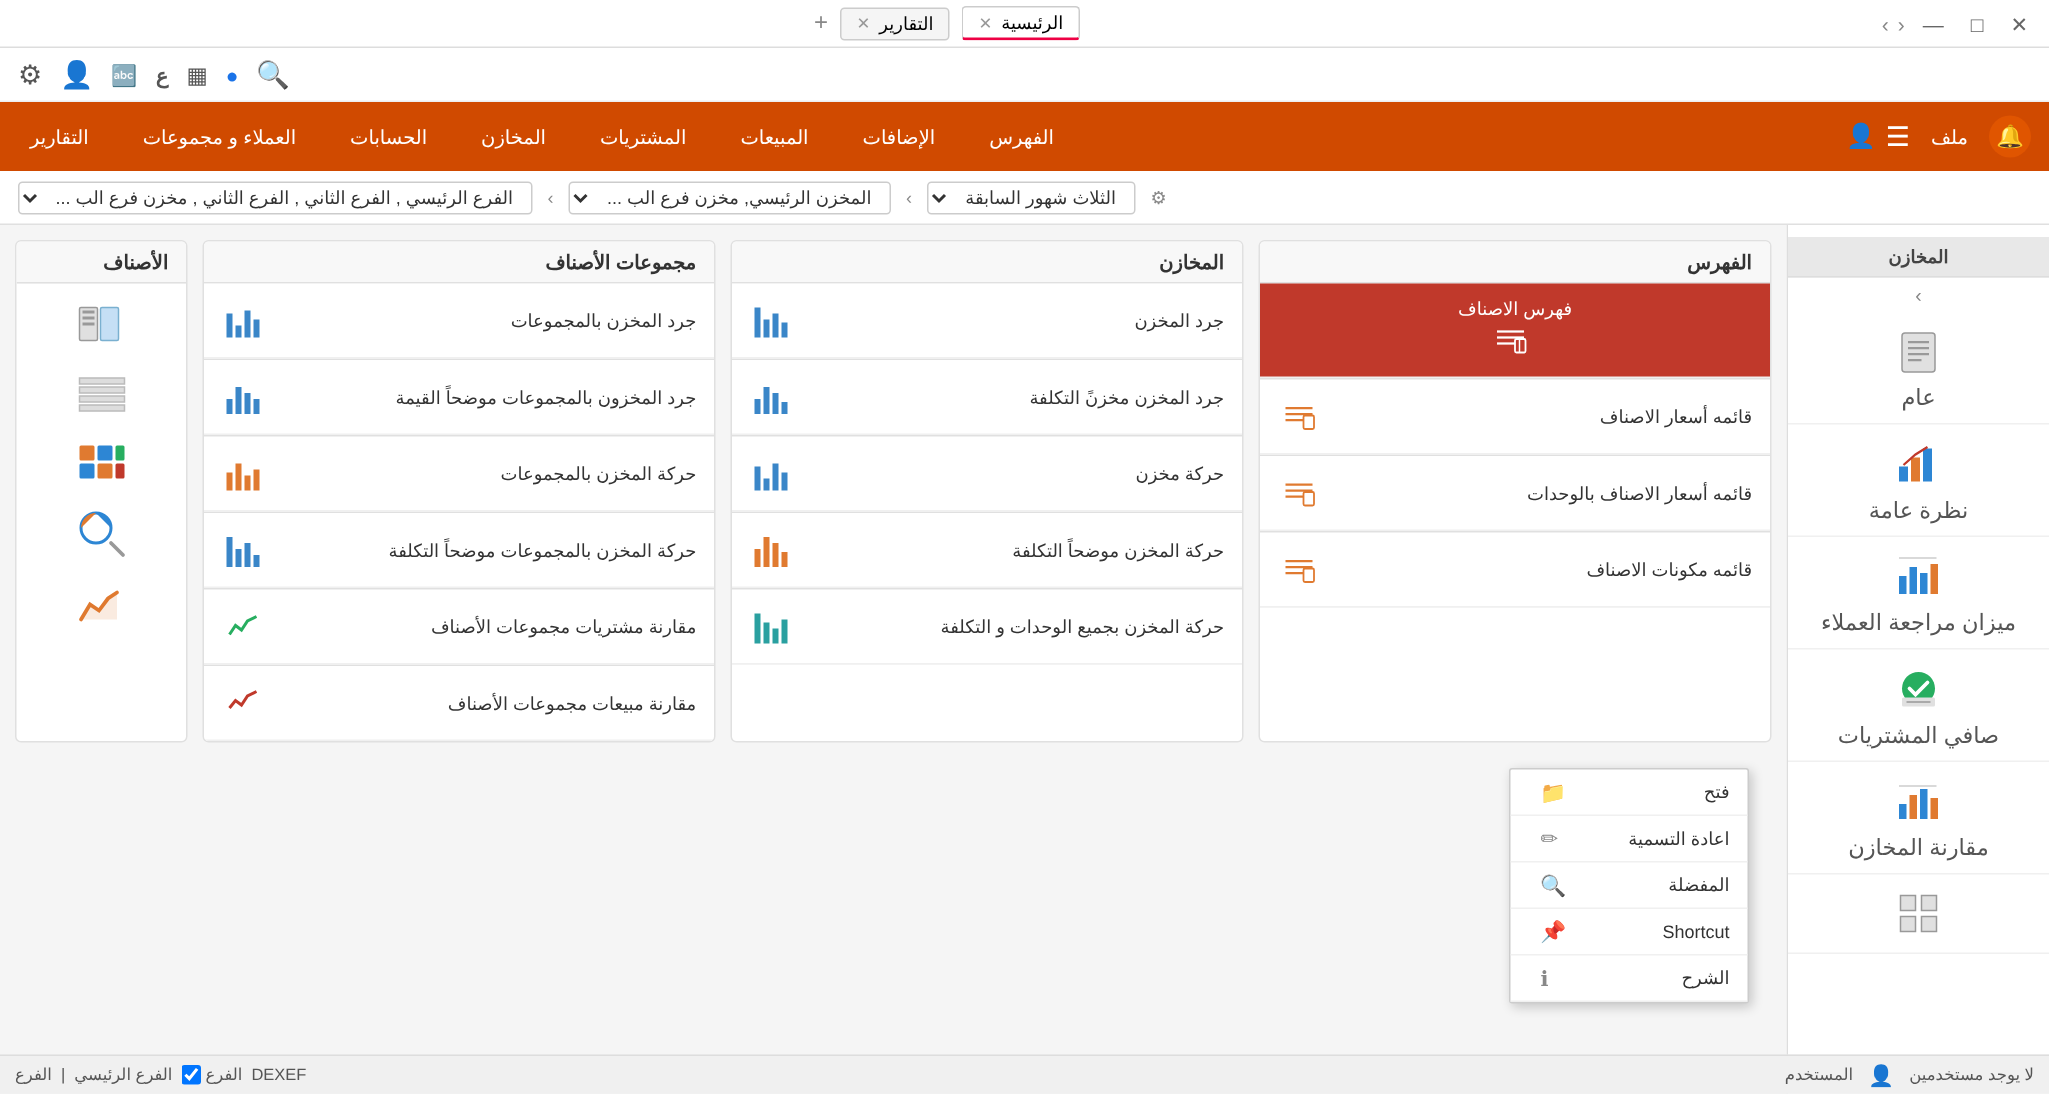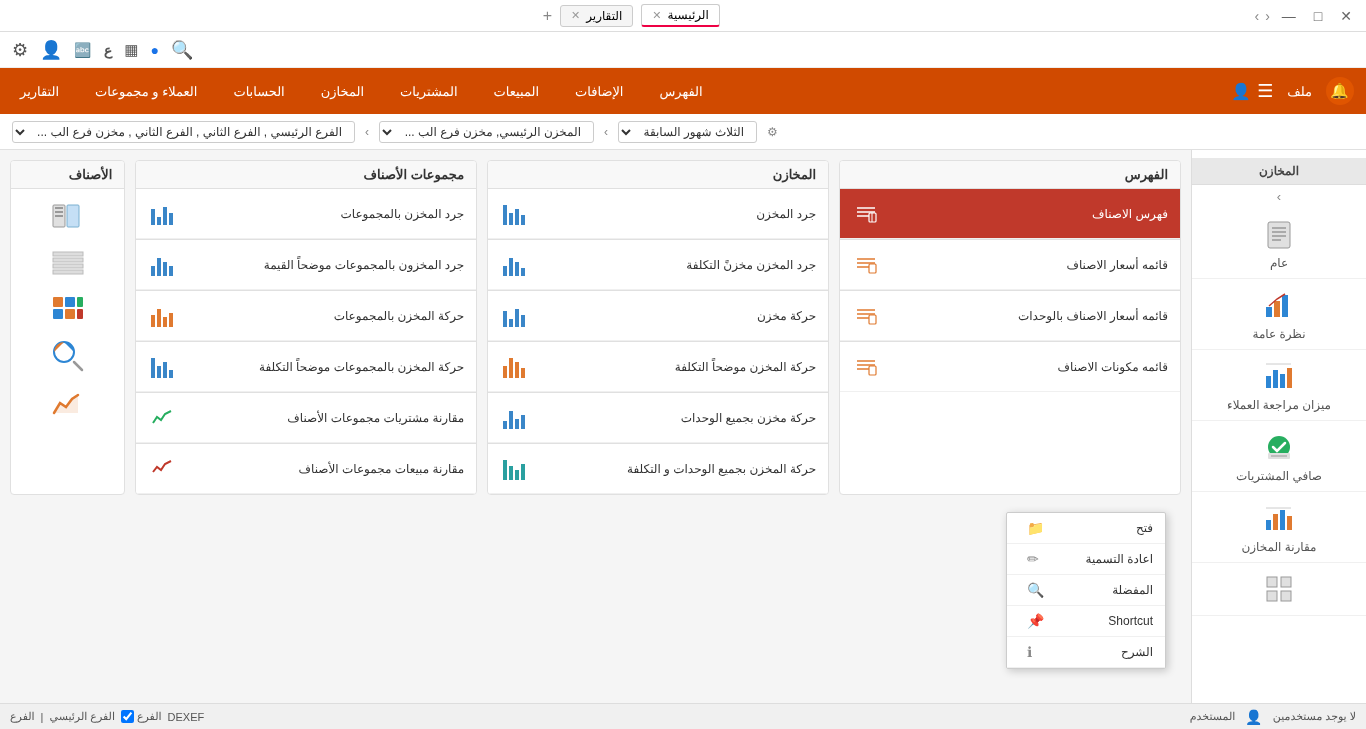--- a/index.html
+++ b/index.html
@@ -142,21 +142,21 @@
       cursor: pointer;
       border-bottom: 1px solid #f0f0f0;
       gap: 4px;
     }
     .sidebar-item-icon {
       width: 36px; height: 36px;
       display: flex; align-items: center; justify-content: center;
       font-size: 20px;
     }
     .sidebar-item-label {
-      font-size: 12px;
+      font-size: 15px;
       color: #555;
       text-align: center;
     }
 
     
     .main-content {
       flex: 1;
       overflow-y: auto;
       padding: 10px;
       background: #f5f5f5;
@@ -199,20 +199,21 @@
       align-items: center;
       justify-content: space-between;
       padding: 10px 12px;
       cursor: pointer;
       min-height: 50px;
       border-bottom: 1px solid #f0f0f0;
     }
     .menu-card.active {
       background: #c0392b;
       color: #fff;
+      flex-direction: column;
     }
     .menu-card-label {
       font-size: 12px;
       color: #333;
       text-align: right;
       flex: 1;
     }
     .menu-card.active .menu-card-label { color: #fff; }
     .menu-card-icon {
       width: 28px; height: 28px;
@@ -537,31 +538,20 @@
             <div class="menu-card-icon">
               <div class="bar-icon orange">
                 <span style="height:10px"></span>
                   <span style="height:16px"></span>
                   <span style="height:20px"></span>
                   <span style="height:12px"></span>
               </div>
             </div>
           </div>
 
-          <div class="menu-card">
-            <div class="menu-card-label">حركة مخزن بجميع الوحدات</div>
-            <div class="menu-card-icon">
-              <div class="bar-icon">
-                <span style="height:14px"></span>
-                  <span style="height:10px"></span>
-                  <span style="height:18px"></span>
-                  <span style="height:8px"></span>
-              </div>
-            </div>
-          </div>
 
           <div class="menu-card">
             <div class="menu-card-label">حركة المخزن بجميع الوحدات و التكلفة</div>
             <div class="menu-card-icon">
               <div class="bar-icon teal">
                 <span style="height:16px"></span>
                   <span style="height:10px"></span>
                   <span style="height:14px"></span>
                   <span style="height:20px"></span>
               </div>

